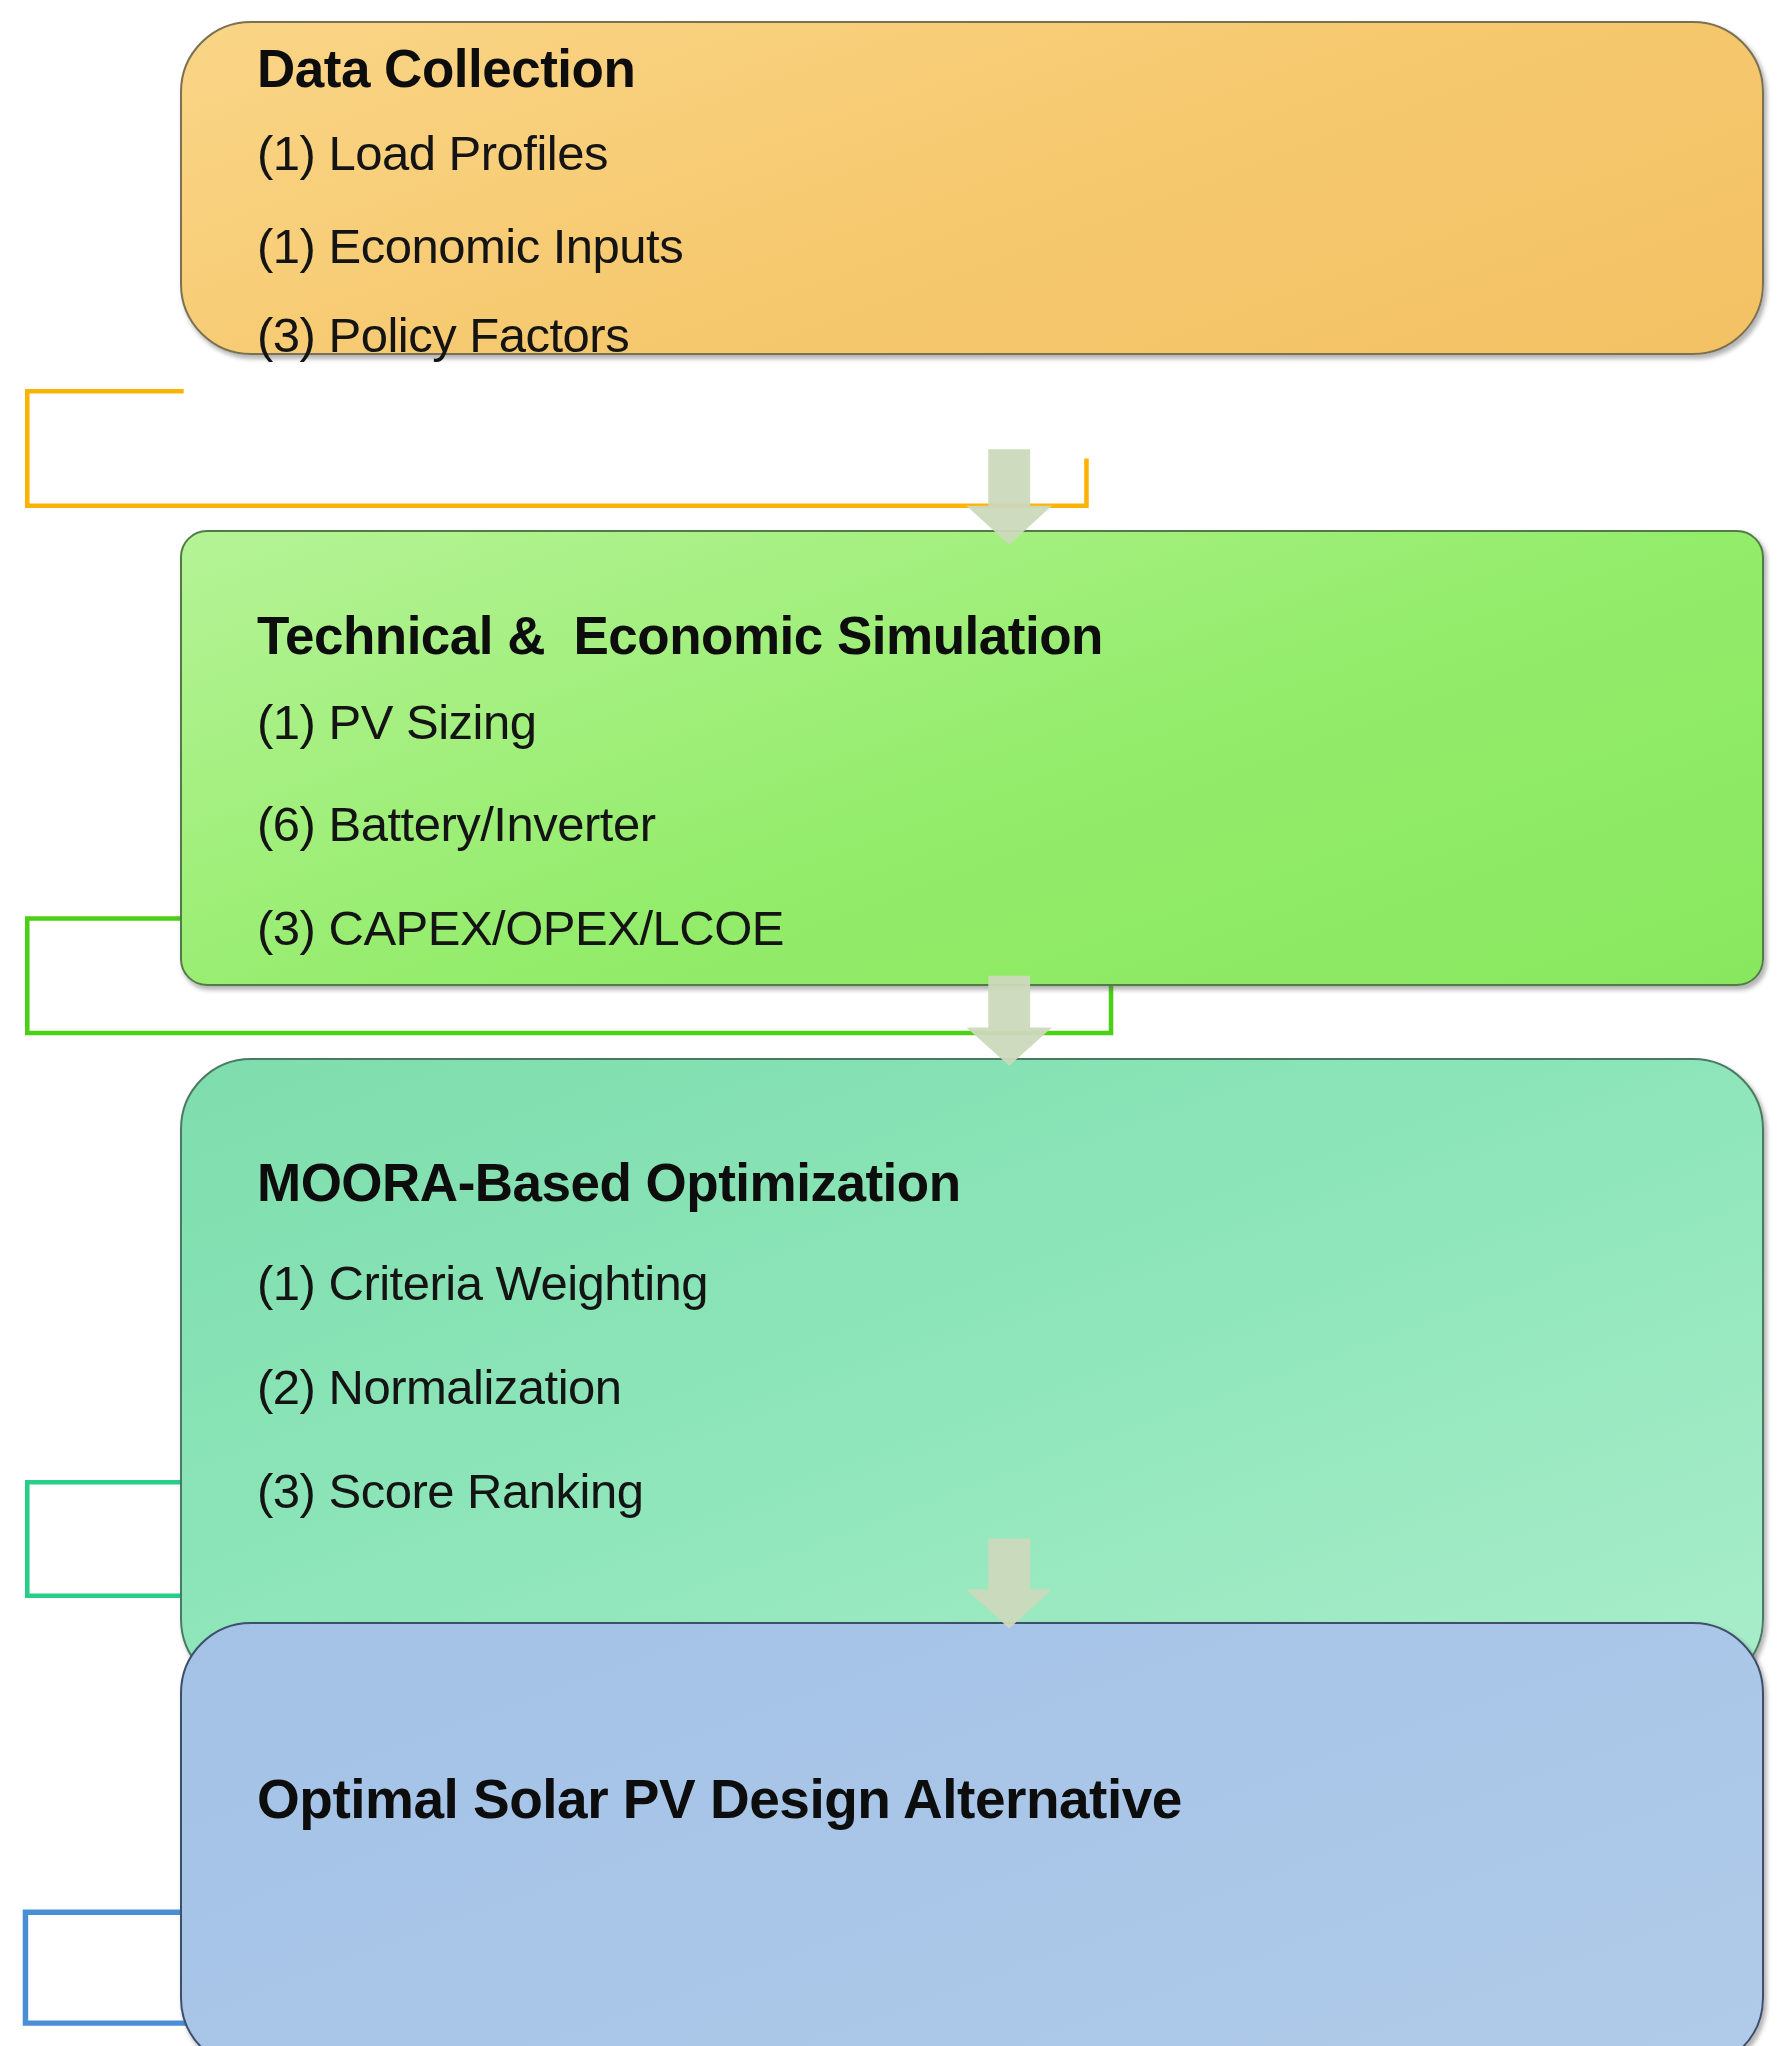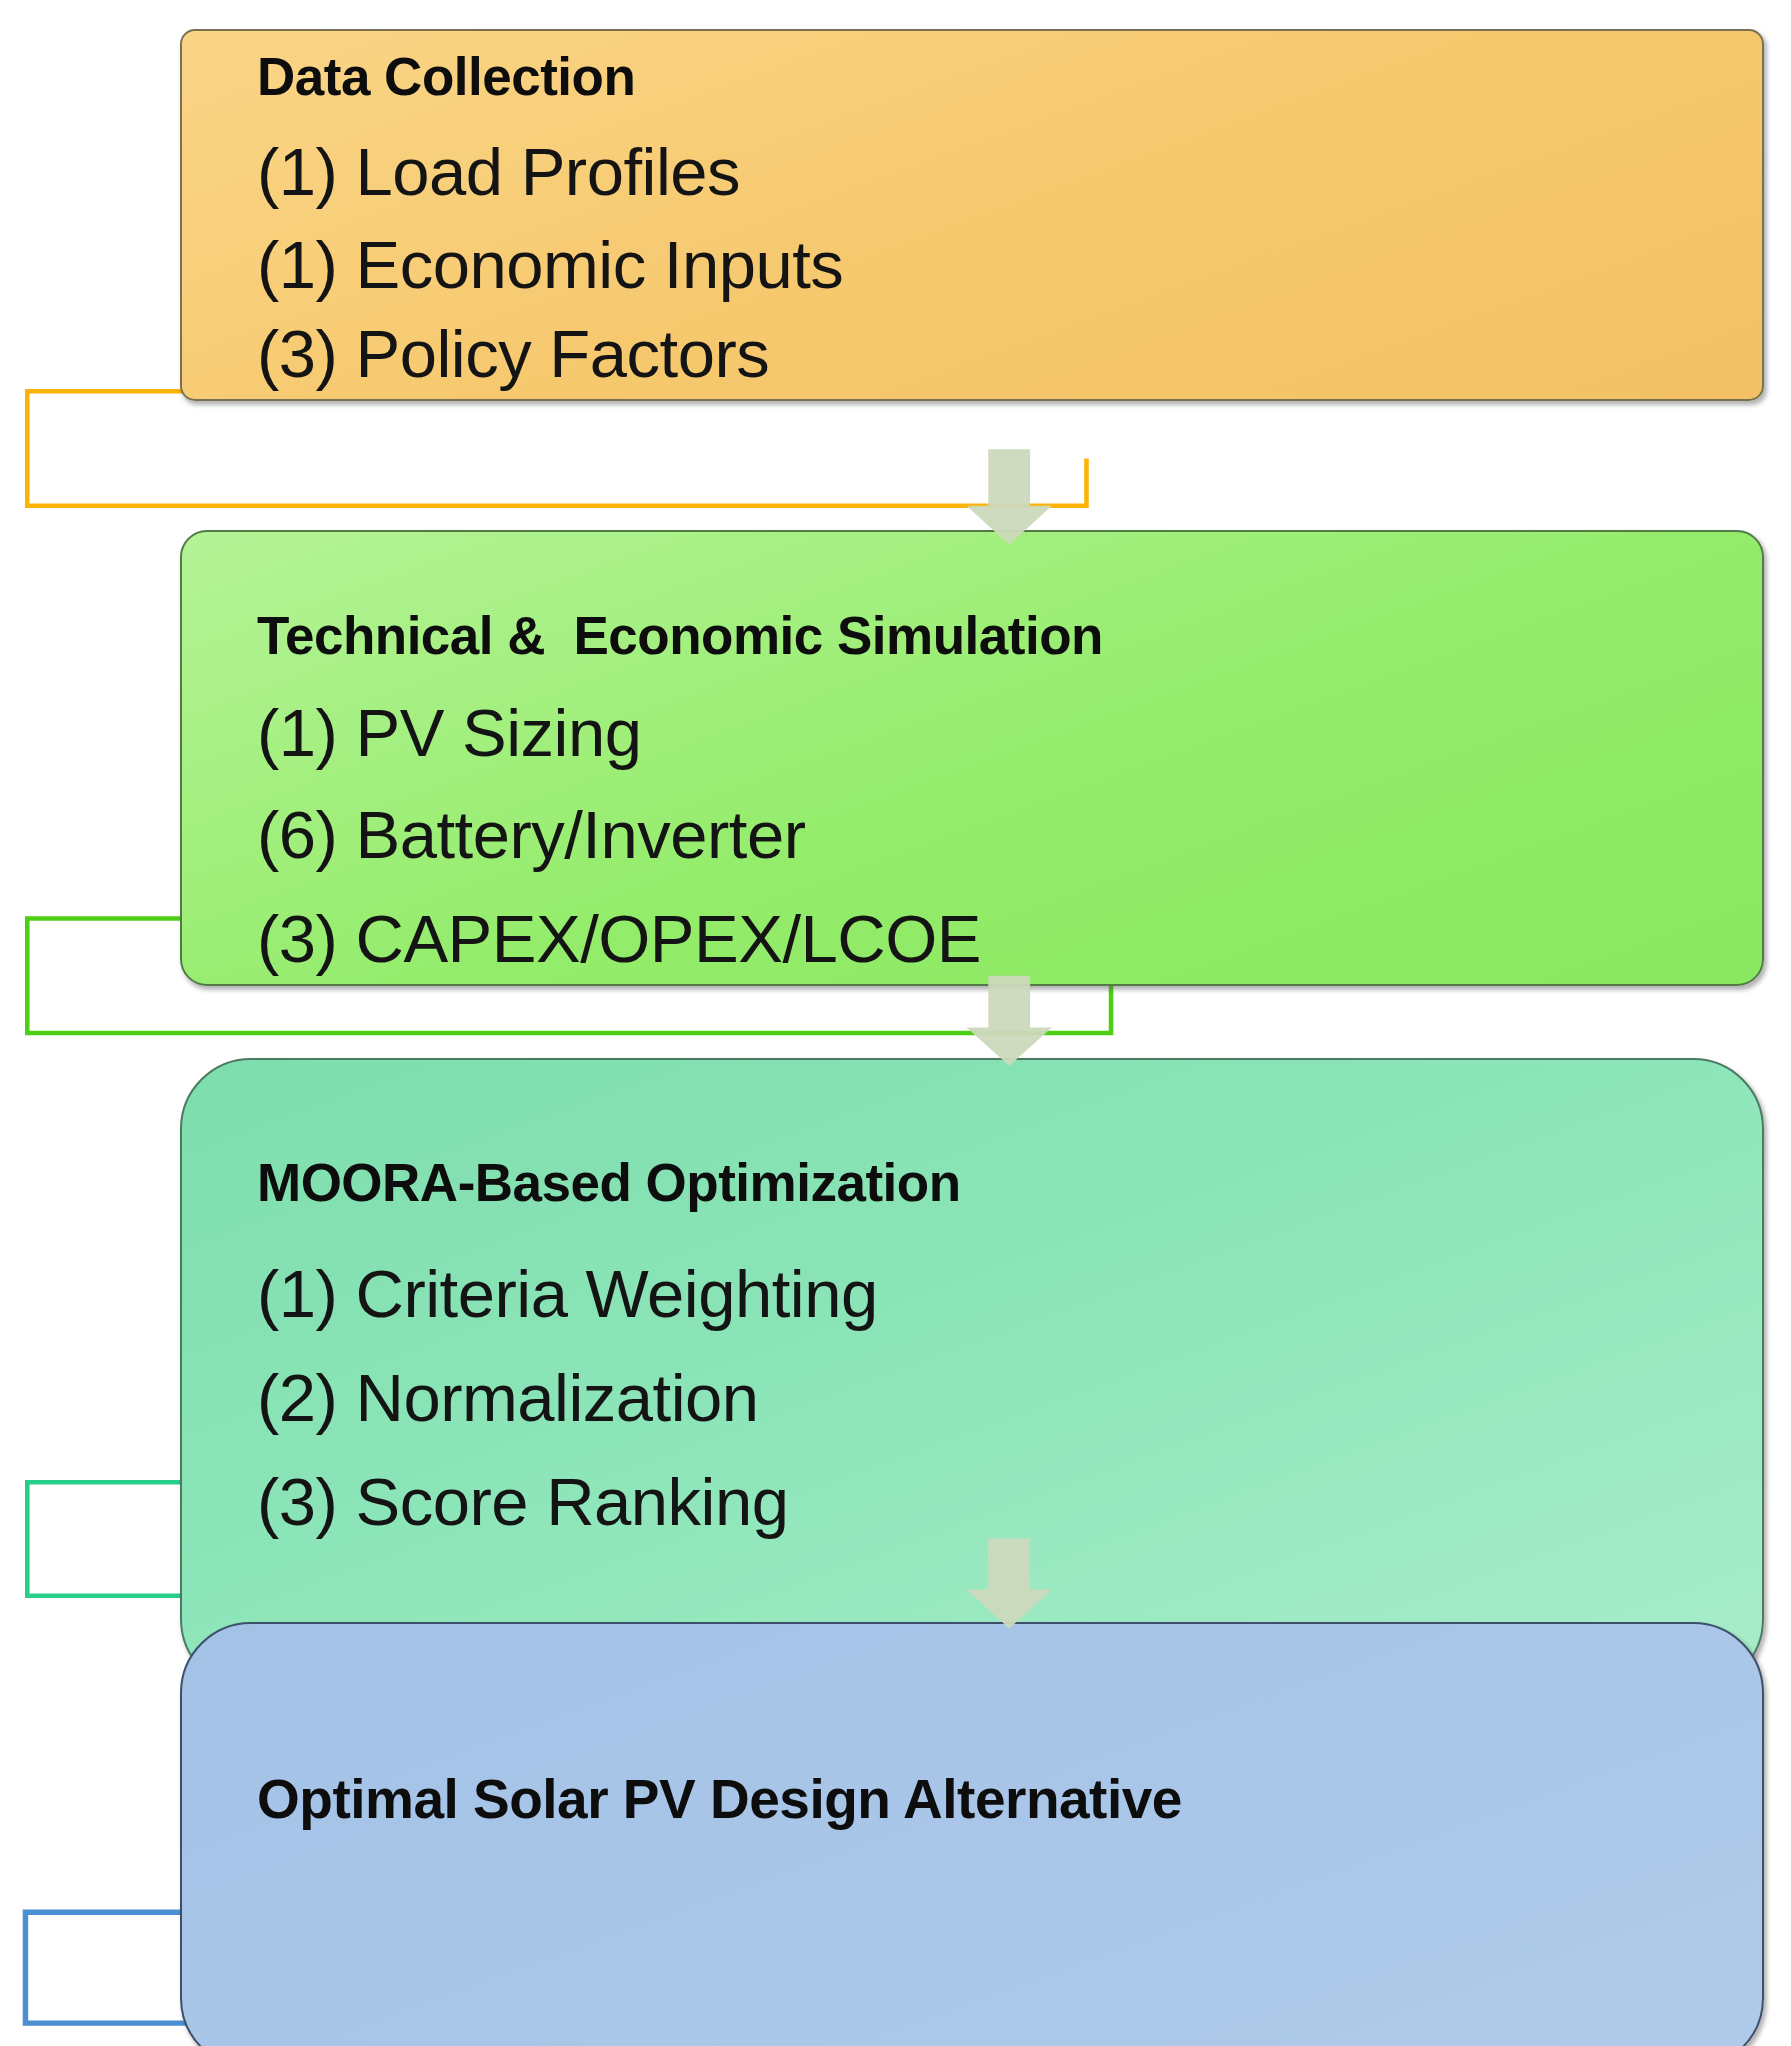--- a/index.html
+++ b/index.html
@@ -41,28 +41,28 @@
     font-size: 53px;
     font-weight: 700;
     color: #0d0d0d;
     line-height: 1.1;
     white-space: pre;
     letter-spacing: -0.5px;
   }
   .box-item {
     position: absolute;
     left: 75px;
-    font-size: 67px;
+    font-size: 49px;
     font-weight: 400;
     color: #141414;
     line-height: 1.1;
     white-space: pre;
     letter-spacing: -0.5px;
   }
-  .box1 { top: 29px;  height: 372px; border-radius: 15px; }
+  .box1 { top: 21px;  height: 334px; }
   .box2 { top: 530px; height: 456px; }
   .box3 { top: 1058px; height: 632px; }
   .box4 { top: 1622px; height: 447px; }
 
   .box1 .box-title { top: 17.3px; }
   .box1 .item-0 { top: 104px; }
   .box1 .item-1 { top: 197px; }
   .box1 .item-2 { top: 286px; }
 
   .box2 .box-title { top: 75px; }

